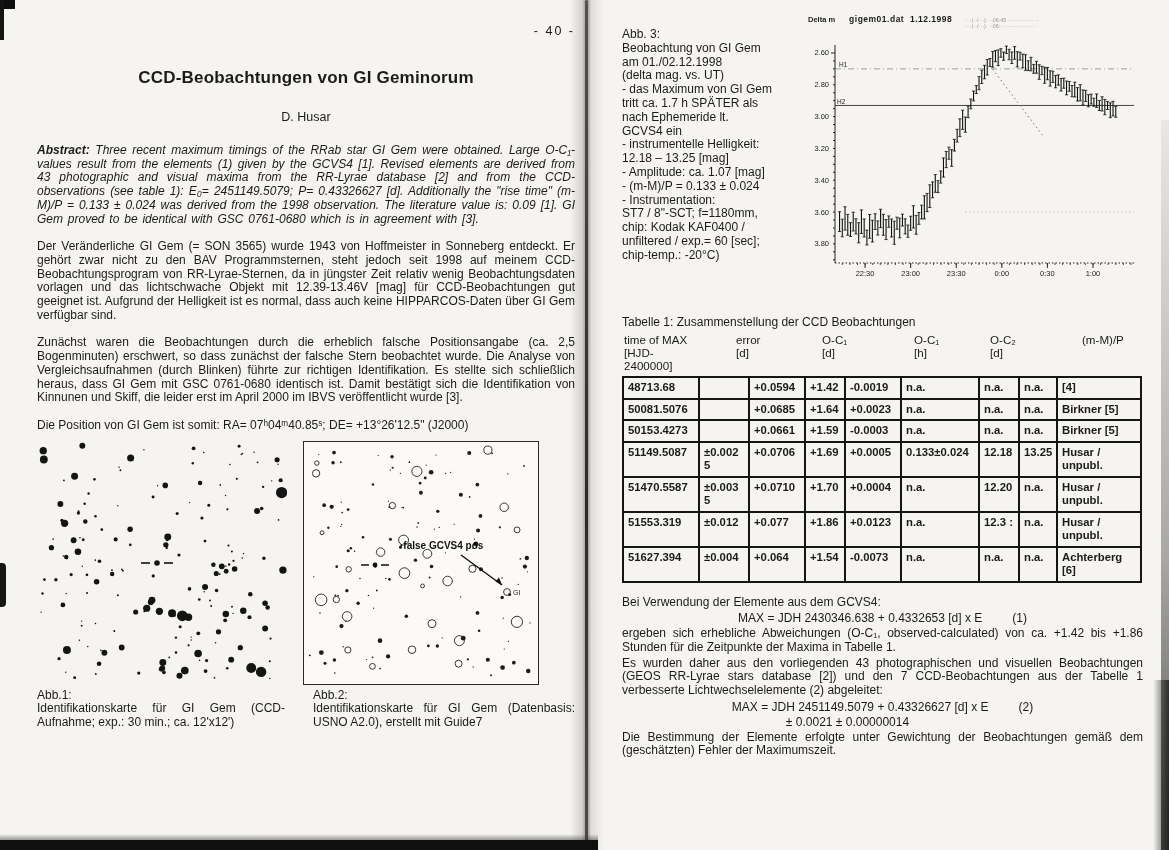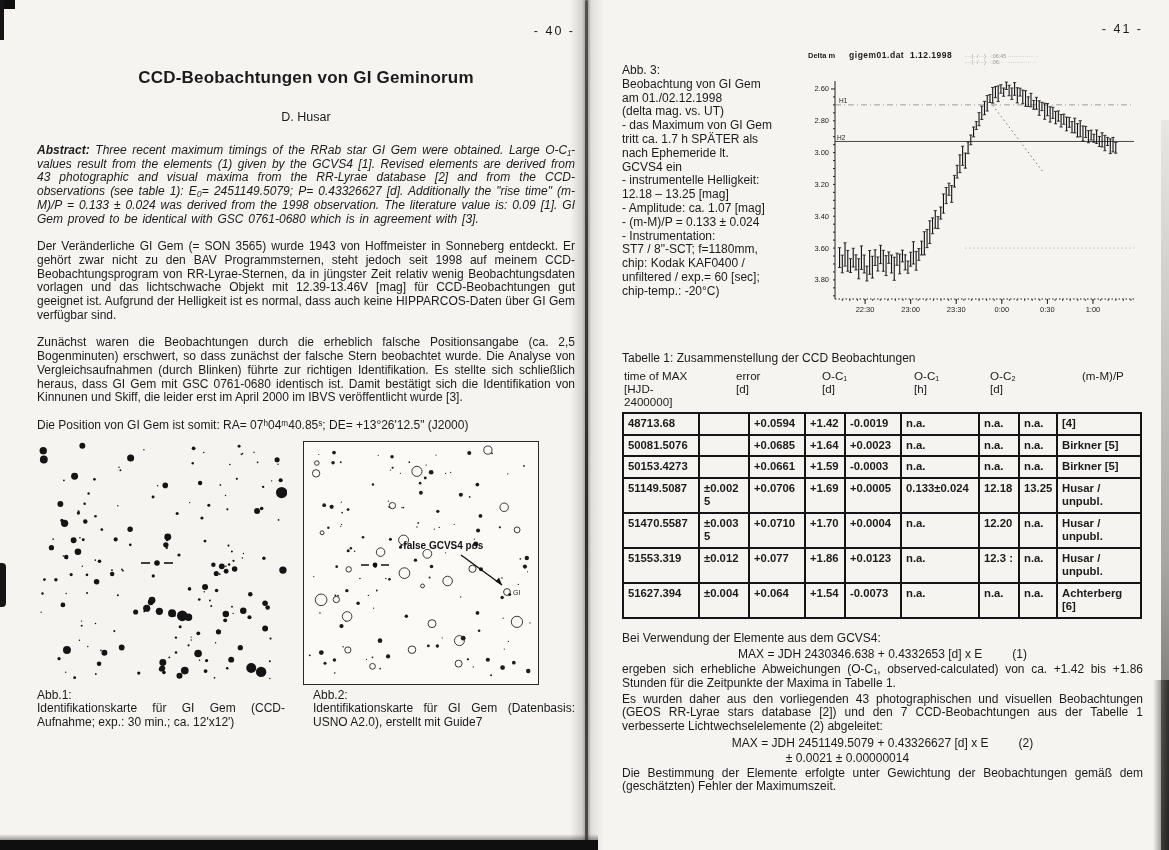--- a/index.html
+++ b/index.html
@@ -411,21 +411,20 @@
           </svg>
       </div>
     </div>
     <div class="caprow">
       <div class="cap cap-left"><span>Abb.1:</span><br><span>Identifikationskarte für GI Gem (CCD-Aufnahme; exp.: 30 min.; ca. 12'x12')</span></div>
       <div class="cap cap-right"><span>Abb.2:</span><br><span>Identifikationskarte für GI Gem (Datenbasis: USNO A2.0), erstellt mit Guide7</span></div>
     </div>
   </div>
 
   <div class="page page-right">
-    <div class="pageno">-  41  -</div>
     <div class="topblock">
       <div class="fig3cap">Abb. 3:
 Beobachtung von GI Gem
 am 01./02.12.1998
 (delta mag. vs. UT)
 - das Maximum von GI Gem
   tritt ca. 1.7 h SPÄTER als
   nach Ephemeride lt.
   GCVS4 ein
 - instrumentelle Helligkeit:

